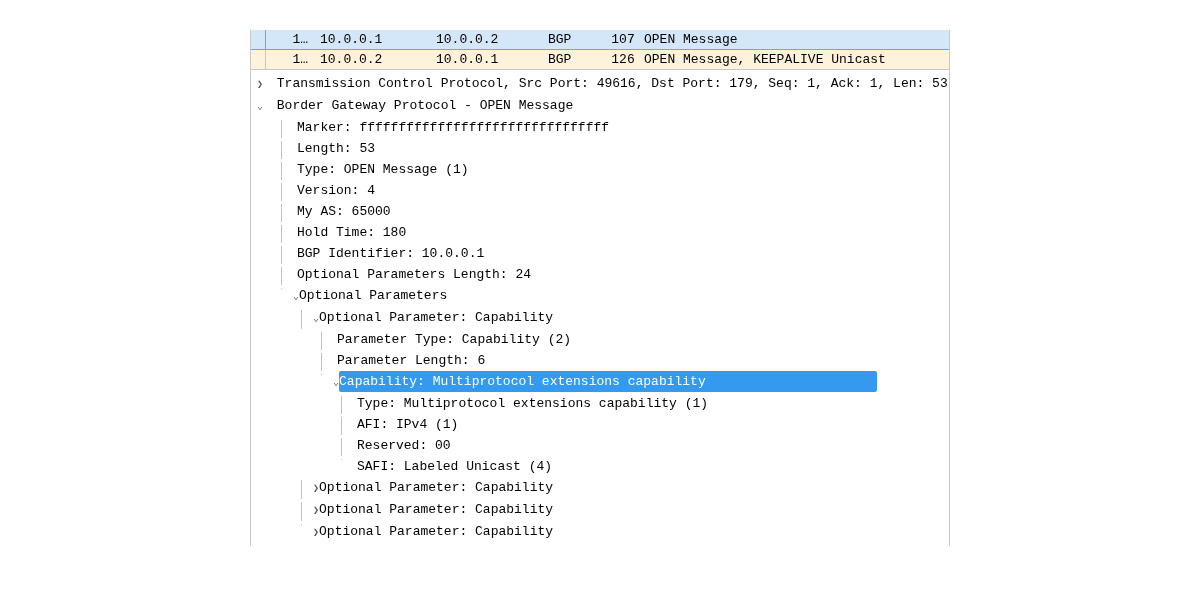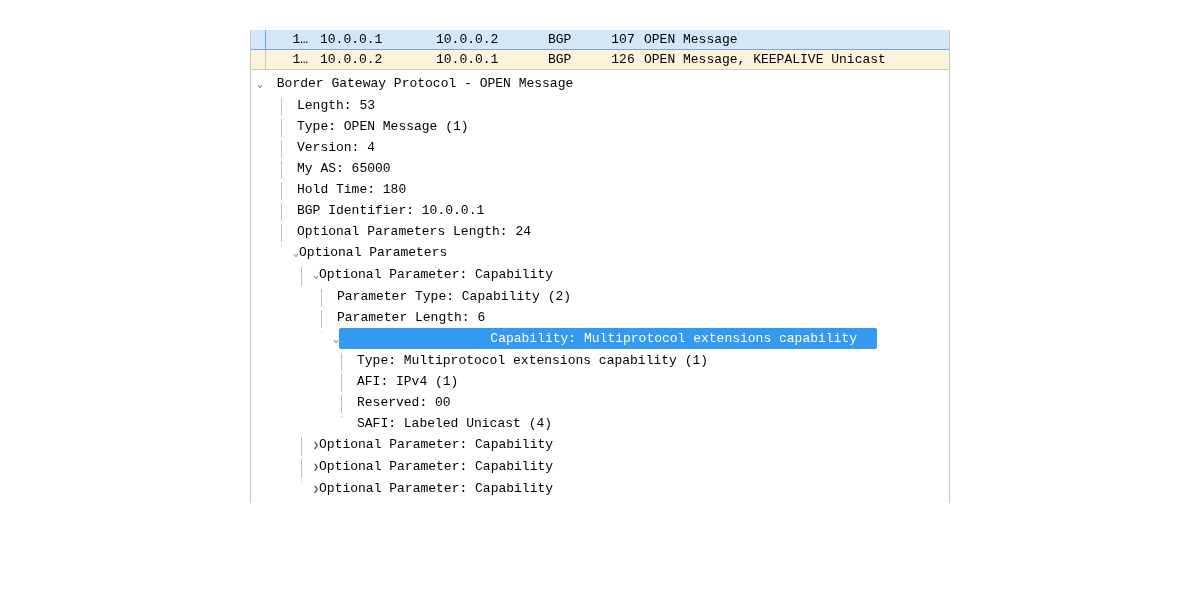--- a/index.html
+++ b/index.html
@@ -85,21 +85,20 @@
     padding-right: 20px;
   }
   .indent1 { padding-left: 6px; }
   .indent2 { padding-left: 26px; }
   .indent3 { padding-left: 46px; }
   .indent4 { padding-left: 66px; }
   .indent5 { padding-left: 86px; }
   .sel-wrap {
     display:inline-block;
     width: calc(100% - 94px);
-    text-align: right;
   }
   .sel-wrap .sel { display:block; }
 </style>
 </head>
 <body>
 
 <div class="container">
 
   <div class="packet-row selected">
     <span class="leftgap"></span>
@@ -115,26 +114,31 @@
     <span class="col-no">1…</span>
     <span class="col-src">10.0.0.2</span>
     <span class="col-dst">10.0.0.1</span>
     <span class="col-proto">BGP</span>
     <span class="col-len">126</span>
     <span class="col-info">OPEN Message, KEEPALIVE Unicast</span>
   </div>
 
   <div class="details">
 
+    <div class="node indent1">
+      <span class="chevron">❯</span>
+      <span class="lbl">Transmission Control Protocol, Src Port: 49616, Dst Port: 179, Seq: 1, Ack: 1, Len: 53</span>
+    </div>
 
     <div class="node indent1">
       <span class="chevron">⌄</span>
       <span class="lbl">Border Gateway Protocol - OPEN Message</span>
     </div>
 
+    <div class="node indent2"><span class="branch"><span class="vline cont"></span></span><span class="lbl">Marker: ffffffffffffffffffffffffffffffff</span></div>
     <div class="node indent2"><span class="branch"><span class="vline cont"></span></span><span class="lbl">Length: 53</span></div>
     <div class="node indent2"><span class="branch"><span class="vline cont"></span></span><span class="lbl">Type: OPEN Message (1)</span></div>
     <div class="node indent2"><span class="branch"><span class="vline cont"></span></span><span class="lbl">Version: 4</span></div>
     <div class="node indent2"><span class="branch"><span class="vline cont"></span></span><span class="lbl">My AS: 65000</span></div>
     <div class="node indent2"><span class="branch"><span class="vline cont"></span></span><span class="lbl">Hold Time: 180</span></div>
     <div class="node indent2"><span class="branch"><span class="vline cont"></span></span><span class="lbl">BGP Identifier: 10.0.0.1</span></div>
     <div class="node indent2"><span class="branch"><span class="vline cont"></span></span><span class="lbl">Optional Parameters Length: 24</span></div>
 
     <div class="node indent2"><span class="branch"><span class="vline"></span></span><span class="chevron" style="width:auto;margin-left:-4px;">⌄</span><span class="lbl">Optional Parameters</span></div>
 

